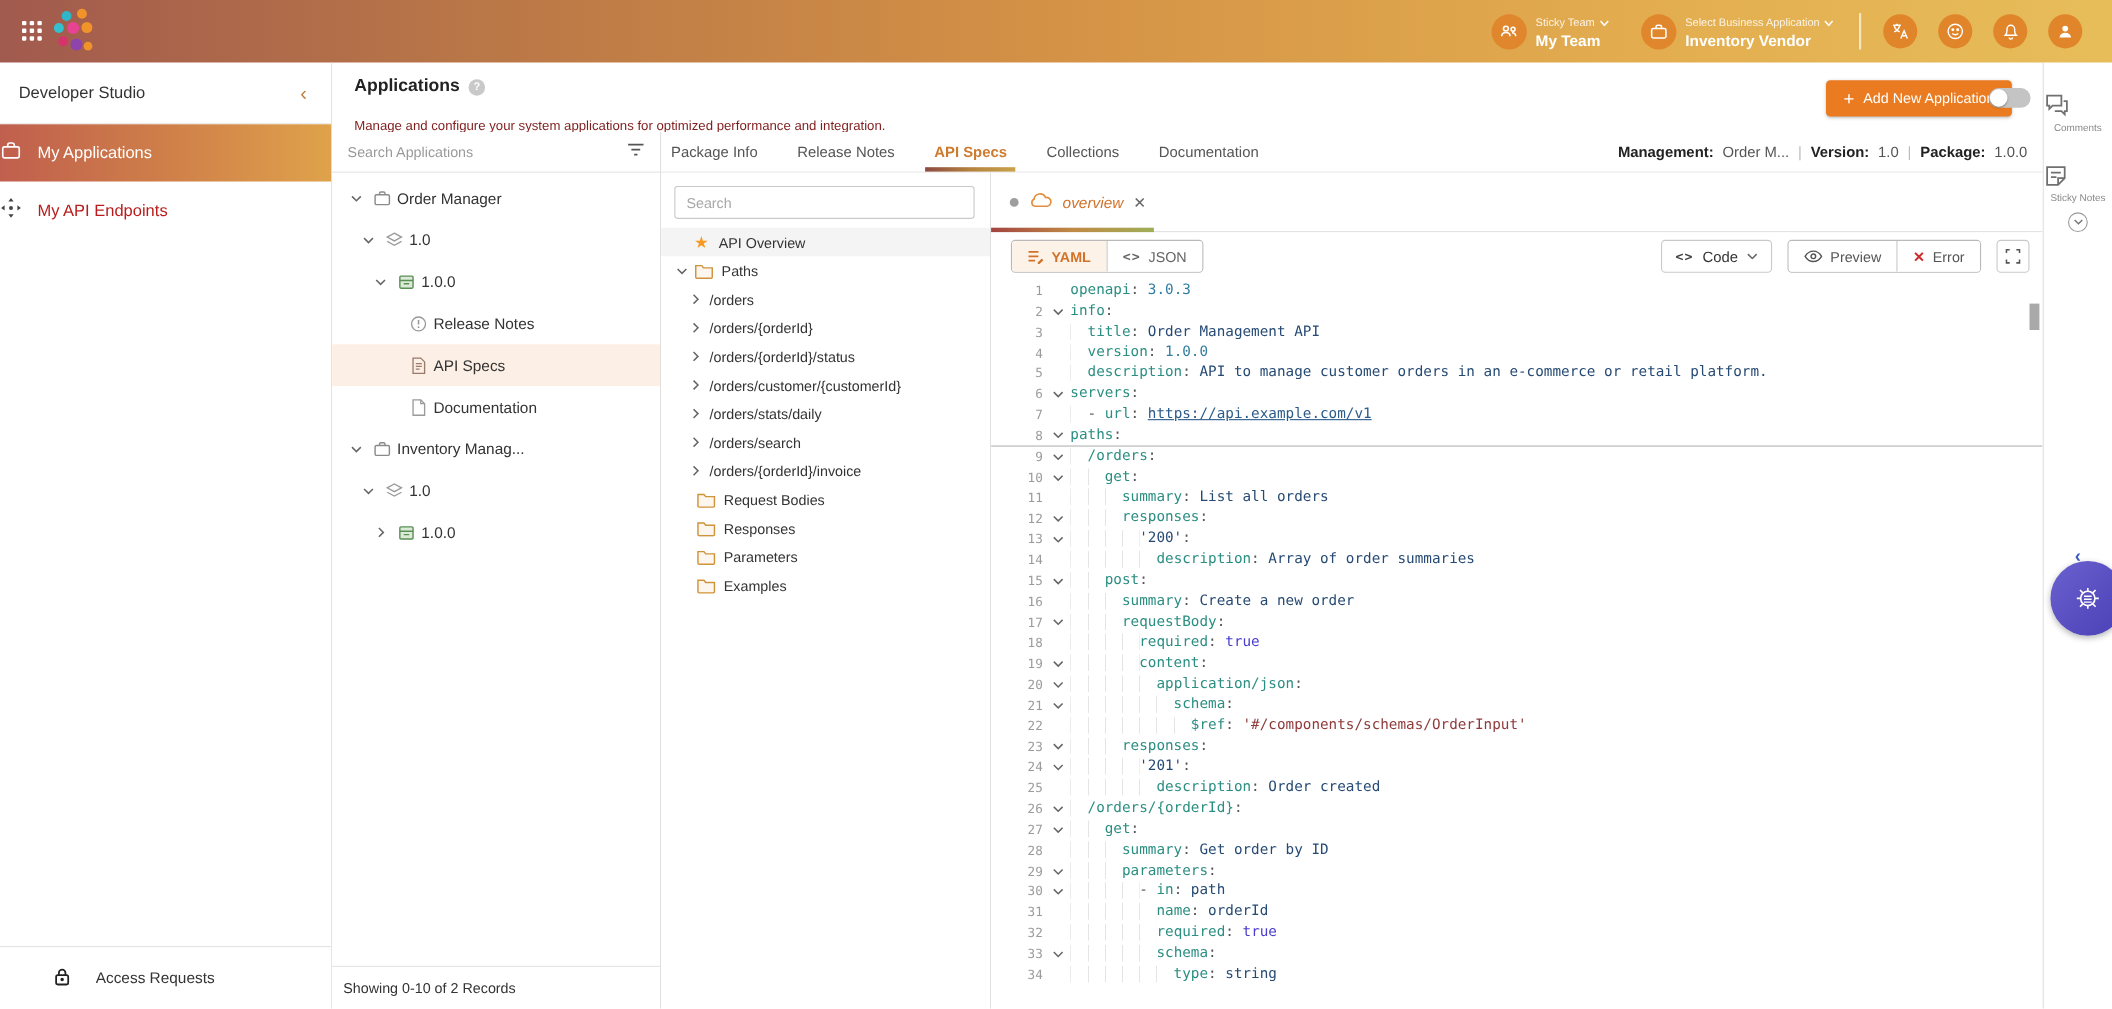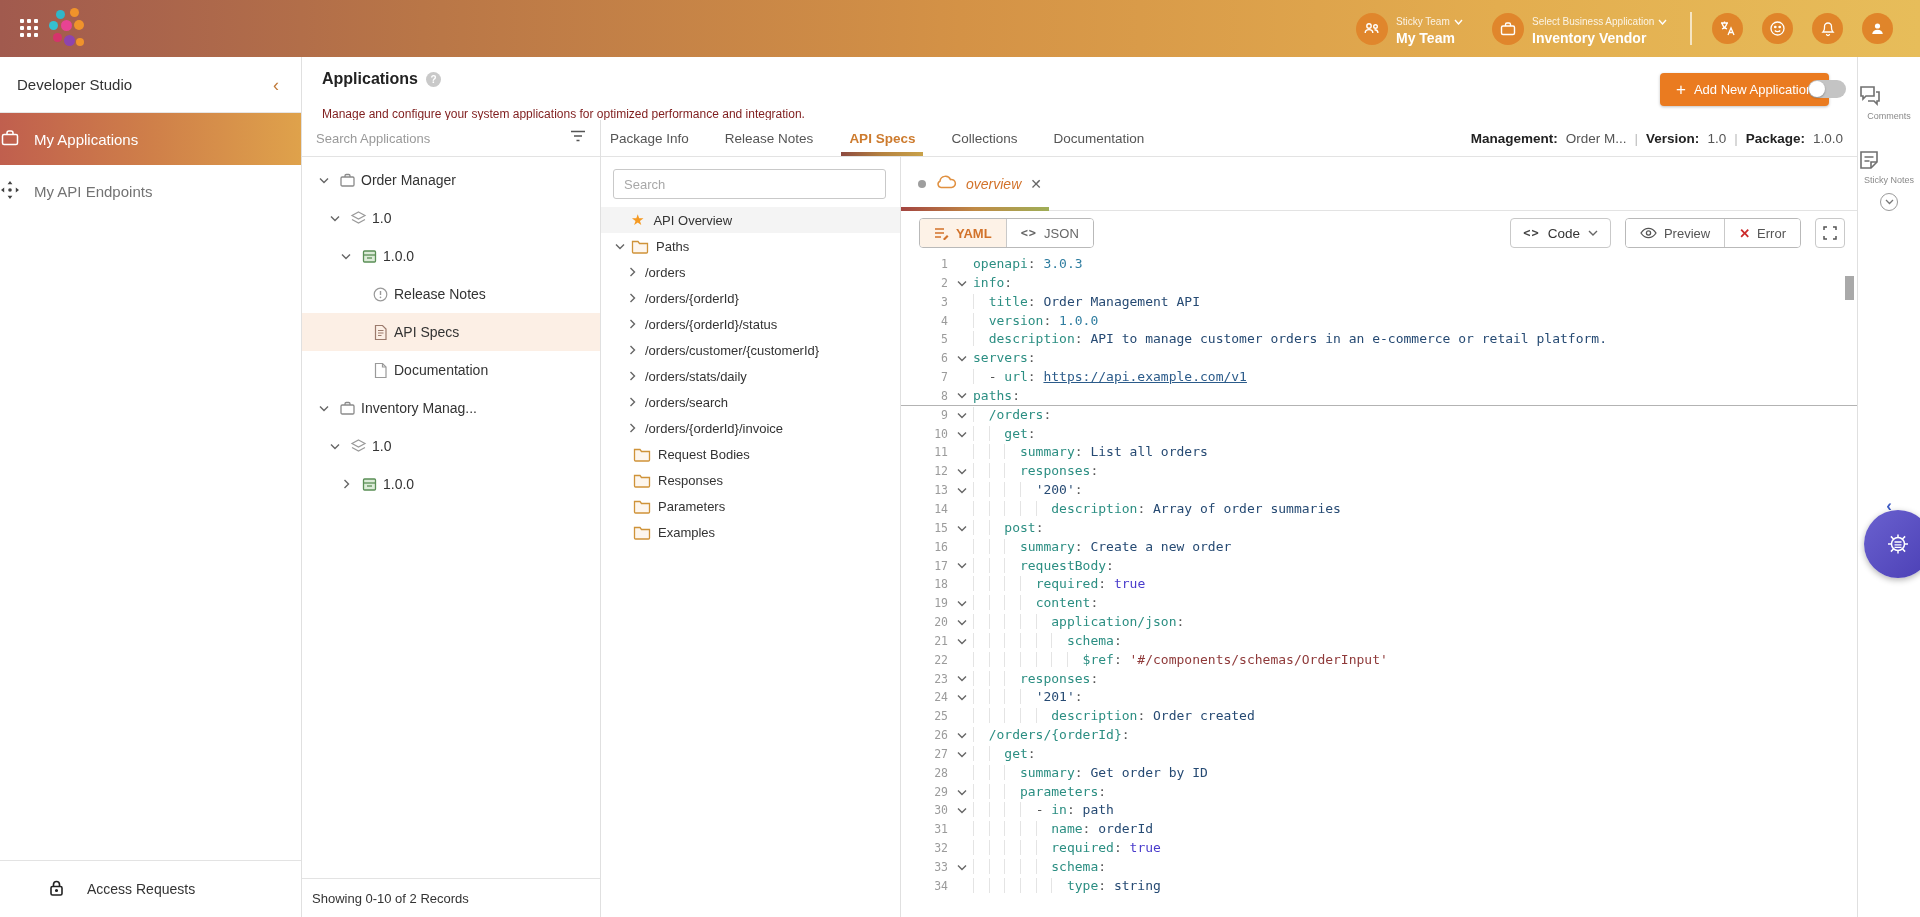--- a/index.html
+++ b/index.html
@@ -259,21 +259,21 @@
       </span>
       <span>My Applications</span>
     </div>
     <div class="sb-item">
       <span>
         <svg width="20" height="20" viewBox="0 0 20 20" fill="#444">
           <path d="M10 1l2.4 3.2H7.6zM10 19l-2.4-3.2h4.8zM1 10l3.2-2.4v4.8zM19 10l-3.2 2.4V7.6z"></path>
           <circle cx="10" cy="10" r="1.8"></circle>
         </svg>
       </span>
-      <span style="color:#737373">My API Endpoints</span>
+      <span style="color:#b91c1c">My API Endpoints</span>
     </div>
     <div class="sb-foot">
       <span>
         <svg width="17" height="18" viewBox="0 0 17 18" fill="none" stroke="#222" stroke-width="1.6">
           <rect x="3" y="7.5" width="11" height="8.5" rx="1.5"></rect>
             <path d="M5.5 7.5V5.5a3 3 0 016 0v2"></path>
           <circle cx="8.5" cy="11.5" r="0.8" fill="#222"></circle>
         </svg>
       </span>
       <span>Access Requests</span>

